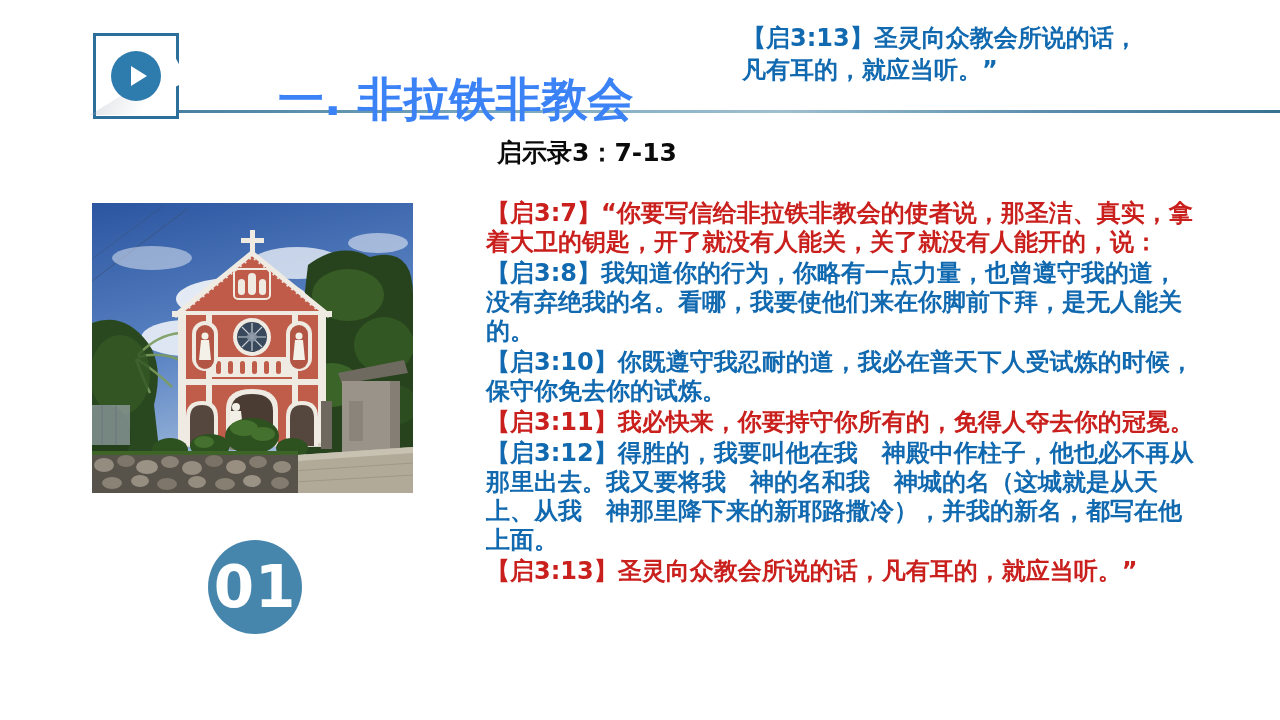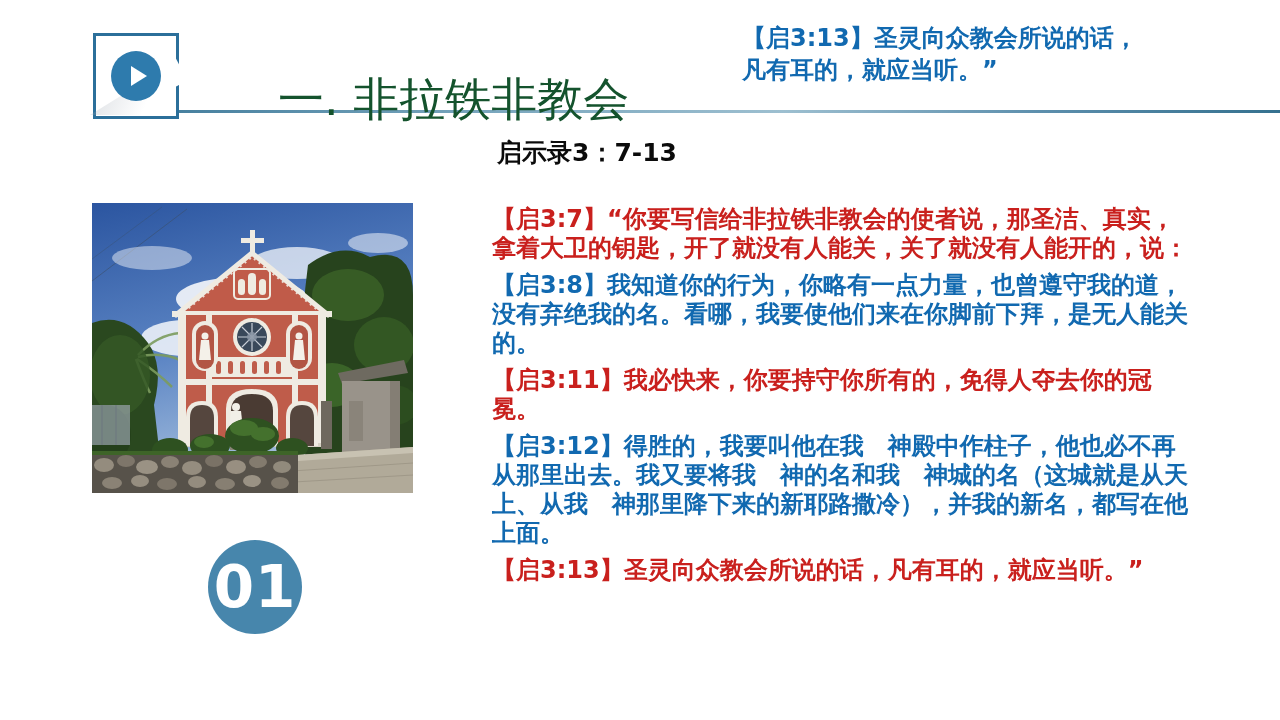--- a/index.html
+++ b/index.html
@@ -28,42 +28,42 @@
   .play-circle{
     position:absolute;left:15px;top:15px;width:50px;height:50px;border-radius:50%;
     background:var(--play-blue,#2E7BAD);display:flex;align-items:center;justify-content:center;
     z-index:2;cursor:pointer;
   }
   .play-tri{
     width:0;height:0;border-left:16px solid #ffffff;
     border-top:10px solid transparent;border-bottom:10px solid transparent;margin-left:5px;
   }
   .title{
-    position:absolute;left:278px;top:38px;font-size:46px;font-weight:normal;color:#14532d;
+    position:absolute;left:278px;top:38px;font-size:46px;font-weight:bold;color:#3b82f6;
     white-space:nowrap;
   }
   .header-note{
     position:absolute;left:742px;top:22px;width:396px;
     font-size:24px;line-height:32px;font-weight:bold;color:var(--accent-blue,#1169B0);
   }
   .subtitle{
     position:absolute;left:497px;top:136px;font-size:25px;font-weight:bold;color:#0B0B0B;
     white-space:nowrap;
   }
   
   .church{position:absolute;left:92px;top:203px;width:321px;height:290px;}
   .church svg{display:block;width:100%;height:100%;}
   .badge{
     position:absolute;left:208px;top:540px;width:94px;height:94px;border-radius:50%;
     background:var(--badge-blue,#4786AC);color:#ffffff;font-size:58px;font-weight:bold;
     display:flex;align-items:center;justify-content:center;letter-spacing:1px;
   }
   
   .verses{position:absolute;left:484px;top:197px;width:714px;}
-  .verses p{margin:8px;font-size:24px;line-height:29px;font-weight:bold;}
+  .verses p{margin:2px;font-size:24px;line-height:29px;font-weight:bold;}
   .verses p[data-tone="red"]{color:var(--accent-red,#C9201D);}
   .verses p[data-tone="blue"]{color:var(--accent-blue,#1169B0);}
   .watermark{
     position:absolute;left:1076px;top:716px;font-size:30px;color:#6d28d9;font-weight:400;
     white-space:nowrap;
     font-style:italic;
   }
 </style>
 </head>
 <body>
@@ -236,20 +236,21 @@
         <ellipse cx="188" cy="280" rx="9" ry="6" fill="#837B6E"></ellipse>
       </g>
     </svg>
   </figure>
 
   <div class="badge">01</div>
 
   <div class="verses">
     <p data-tone="red">【启3:7】“你要写信给非拉铁非教会的使者说，那圣洁、真实，拿着大卫的钥匙，开了就没有人能关，关了就没有人能开的，说：</p>
     <p data-tone="blue">【启3:8】我知道你的行为，你略有一点力量，也曾遵守我的道，没有弃绝我的名。看哪，我要使他们来在你脚前下拜，是无人能关的。</p>
+    <p data-tone="blue">【启3:10】你既遵守我忍耐的道，我必在普天下人受试炼的时候，保守你免去你的试炼。</p>
     <p data-tone="red">【启3:11】我必快来，你要持守你所有的，免得人夺去你的冠冕。</p>
     <p data-tone="blue">【启3:12】得胜的，我要叫他在我　神殿中作柱子，他也必不再从那里出去。我又要将我　神的名和我　神城的名（这城就是从天上、从我　神那里降下来的新耶路撒冷），并我的新名，都写在他上面。</p>
     <p data-tone="red">【启3:13】圣灵向众教会所说的话，凡有耳的，就应当听。”</p>
   </div>
 
   <div class="watermark">fuyin116.com</div>
 
 </div>
 
 </body></html>

